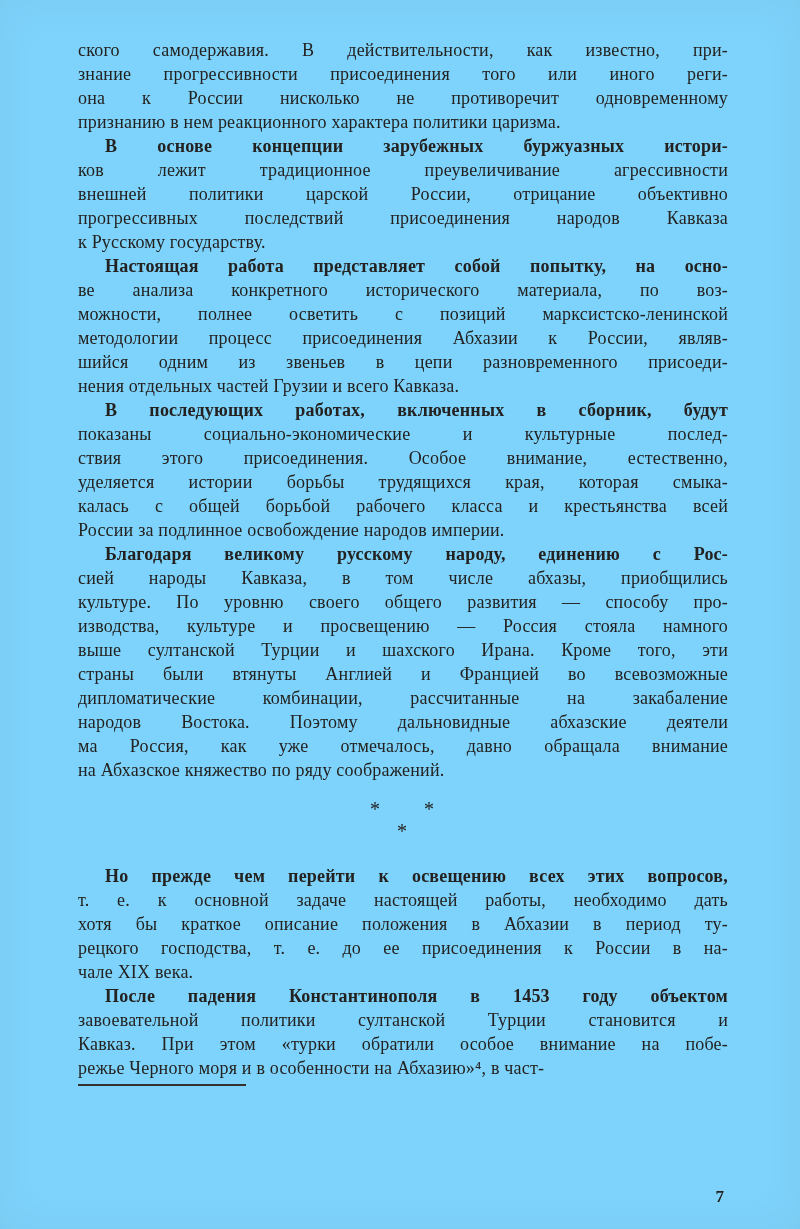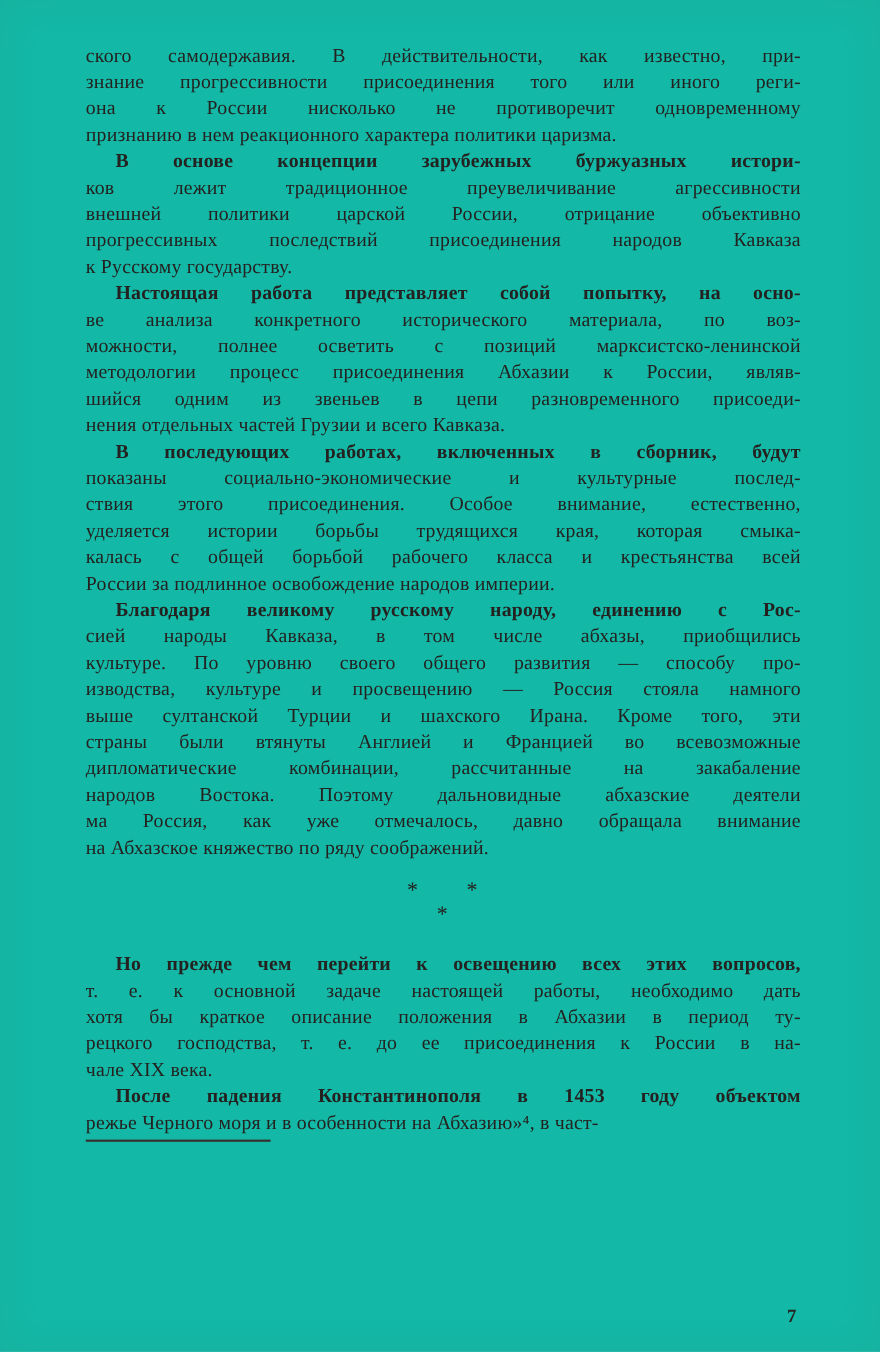--- a/index.html
+++ b/index.html
@@ -5,21 +5,21 @@
   html, body {
     margin: 0;
     padding: 0;
     background: #eceae4;
   }
   .page {
     position: relative;
     width: 800px;
     height: 1229px;
     margin: 0 auto;
-    background: #14b8a6;
+    background: #7dd3fc;
     overflow: hidden;
     font-family: "Liberation Serif", "DejaVu Serif", serif;
     color: #242220;
     box-shadow: inset 0 0 40px rgba(80,70,50,0.06);
   }
   .text-block {
     position: absolute;
     left: 78px;
     top: 38px;
     width: 650px;
@@ -119,20 +119,22 @@
       <div class="ast-row">*</div>
     </div>
 
     <div id="block2">
         <div class="line indent">Но прежде чем перейти к освещению всех этих вопросов,</div>
         <div class="line">т. е. к основной задаче настоящей работы, необходимо дать</div>
         <div class="line">хотя бы краткое описание положения в Абхазии в период ту-</div>
         <div class="line">рецкого господства, т. е. до ее присоединения к России в на-</div>
         <div class="line para-end">чале XIX века.</div>
         <div class="line indent">После падения Константинополя в 1453 году объектом</div>
+        <div class="line">завоевательной политики султанской Турции становится и</div>
+        <div class="line">Кавказ. При этом «турки обратили особое внимание на побе-</div>
         <div class="line para-end">режье Черного моря и в особенности на Абхазию»⁴, в част-</div>
       </div>
 
     <div class="footnote">
       <div class="footnote-rule"></div>
     </div>
 
   </div>
 
   <div class="page-number">7</div>

